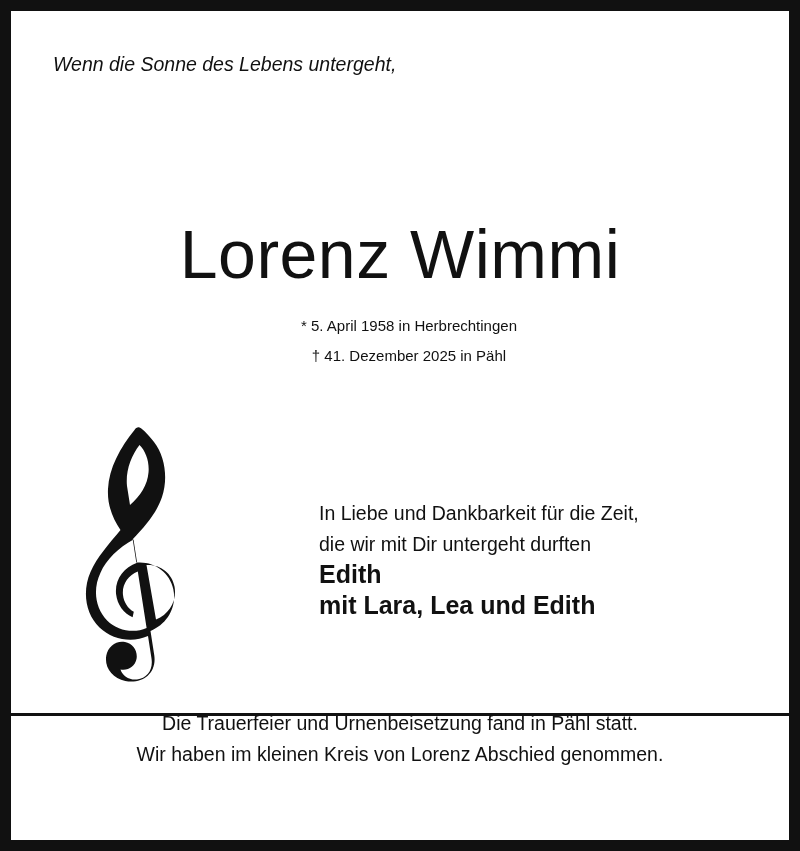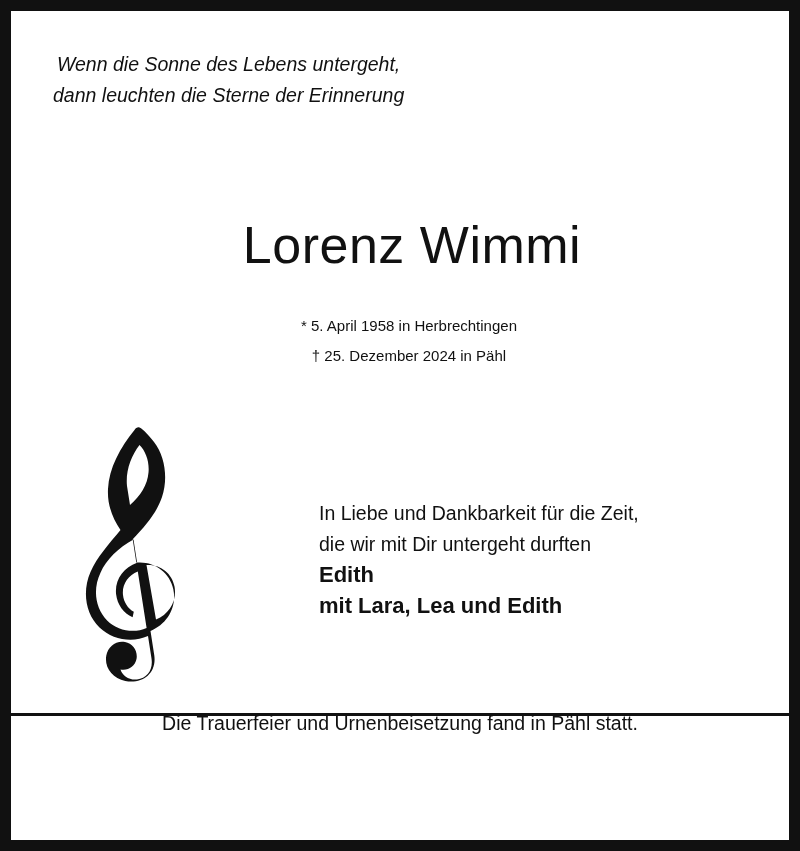--- a/index.html
+++ b/index.html
@@ -42,25 +42,24 @@
     text-align: center;
   }
   .epitaph div { white-space: pre; }
 
   .name {
     position: absolute;
     top: 204px;
     left: 0;
     width: 100%;
     text-align: center;
-    font-size: 52px;
+    font-size: 68px;
     letter-spacing: 0.5px;
     font-weight: 400;
     color: #111111;
-    margin-left: 12px;
   }
 
   .dates {
     position: absolute;
     top: 300px;
     left: 9px;
     width: 100%;
     text-align: center;
     font-size: 15px;
     line-height: 30px;
@@ -83,21 +82,21 @@
     font-size: 19.5px;
     line-height: 31px;
     color: #111111;
   }
   .tribute div { white-space: pre; }
 
   .family {
     position: absolute;
     top: 548px;
     left: 308px;
-    font-size: 22px;
+    font-size: 25px;
     line-height: 31px;
     font-weight: bold;
     color: #111111;
   }
   .family div { white-space: pre; }
 
   .divider {
     position: absolute;
     left: 0;
     right: 0;
@@ -119,28 +118,27 @@
   .footer div { white-space: pre; }
 </style>
 </head>
 <body>
 
 <div class="notice">
   <div class="inner">
 
     <div class="epitaph">
       <div>Wenn die Sonne des Lebens untergeht,</div>
-      <div>dann leuchten die Sterne der Erinnerung</div>
     </div>
 
     <div class="name">Lorenz Wimmi</div>
 
     <div class="dates">
       <div>* 5. April 1958 in Herbrechtingen</div>
-      <div>† 25. Dezember 2024 in Pähl</div>
+      <div>† 41. Dezember 2025 in Pähl</div>
     </div>
 
     <div class="clef">
       <svg width="120" height="265" viewBox="0 0 120 265" xmlns="http://www.w3.org/2000/svg" aria-hidden="true">
         <g fill="#111111">
           <path d="M61.5 4 C47 22 36 42 35 63 c-0.8 16 4.5 29 12.5 41 C36 118 24 131 17.5 146 c-8.5 19.5-5 42 9 55.5 c13 12.5 33 15.5 48.5 8.5 l3.5 22.5 c1.8 11.5-4.5 20-14.5 21 c-8 0.8-14.5-3.5-16.5-10 c7.5 1.5 14.5-3 16-10.5 c1.5-8-3.5-15.5-11.5-17 c-9-1.7-17 4.5-18.7 13.5 c-2.2 11.7 6 23 19 25.5 c17 3.2 31.5-7.5 29-25.5 l-3.8-24.5 c17-7 26.5-24 22.8-41.8 c-3.6-17.3-19.8-28.5-37-26.6 l-3.6-23.4 C73.5 99 84 86 89 71 c6-18 3.5-40-8-55 C78 12 70 2.5 66.5 1.5 C64.5 1 62.8 2 61.5 4 Z M66.5 19 c6.5 6.5 10 17 9 27.5 c-1 12-8 23.5-18.5 32.5 l-3-19 C52.5 45 58 30 66.5 19 Z M60.5 113.5 l3.6 23.2 c-13.8 4.6-22.6 17.5-21 31.5 c1.2 10.5 7.5 19 16.5 23 l1.2-5.5 c-6-3.4-10-9.6-10.8-16.8 c-1.2-10.2 5-19.8 14.8-23.5 l8.8 56.5 c-12.5 5.5-29 3-39.5-7.5 c-12-12-14.5-31.5-6.5-48 C33 134 45.5 121.5 60.5 113.5 Z M73.5 139 c13.5-1 25.5 8 28 21.5 c2.6 14-5 27.5-18.5 33 Z"></path>
         </g>
       </svg>
     </div>
 
@@ -151,16 +149,17 @@
 
     <div class="family">
       <div>Edith</div>
       <div>mit Lara, Lea und Edith</div>
     </div>
 
     <div class="divider"></div>
 
     <div class="footer">
       <div>Die Trauerfeier und Urnenbeisetzung fand in Pähl statt.</div>
+      <div>Wir haben im kleinen Kreis von Lorenz Abschied genommen.</div>
     </div>
 
   </div>
 </div>
 
 </body></html>

